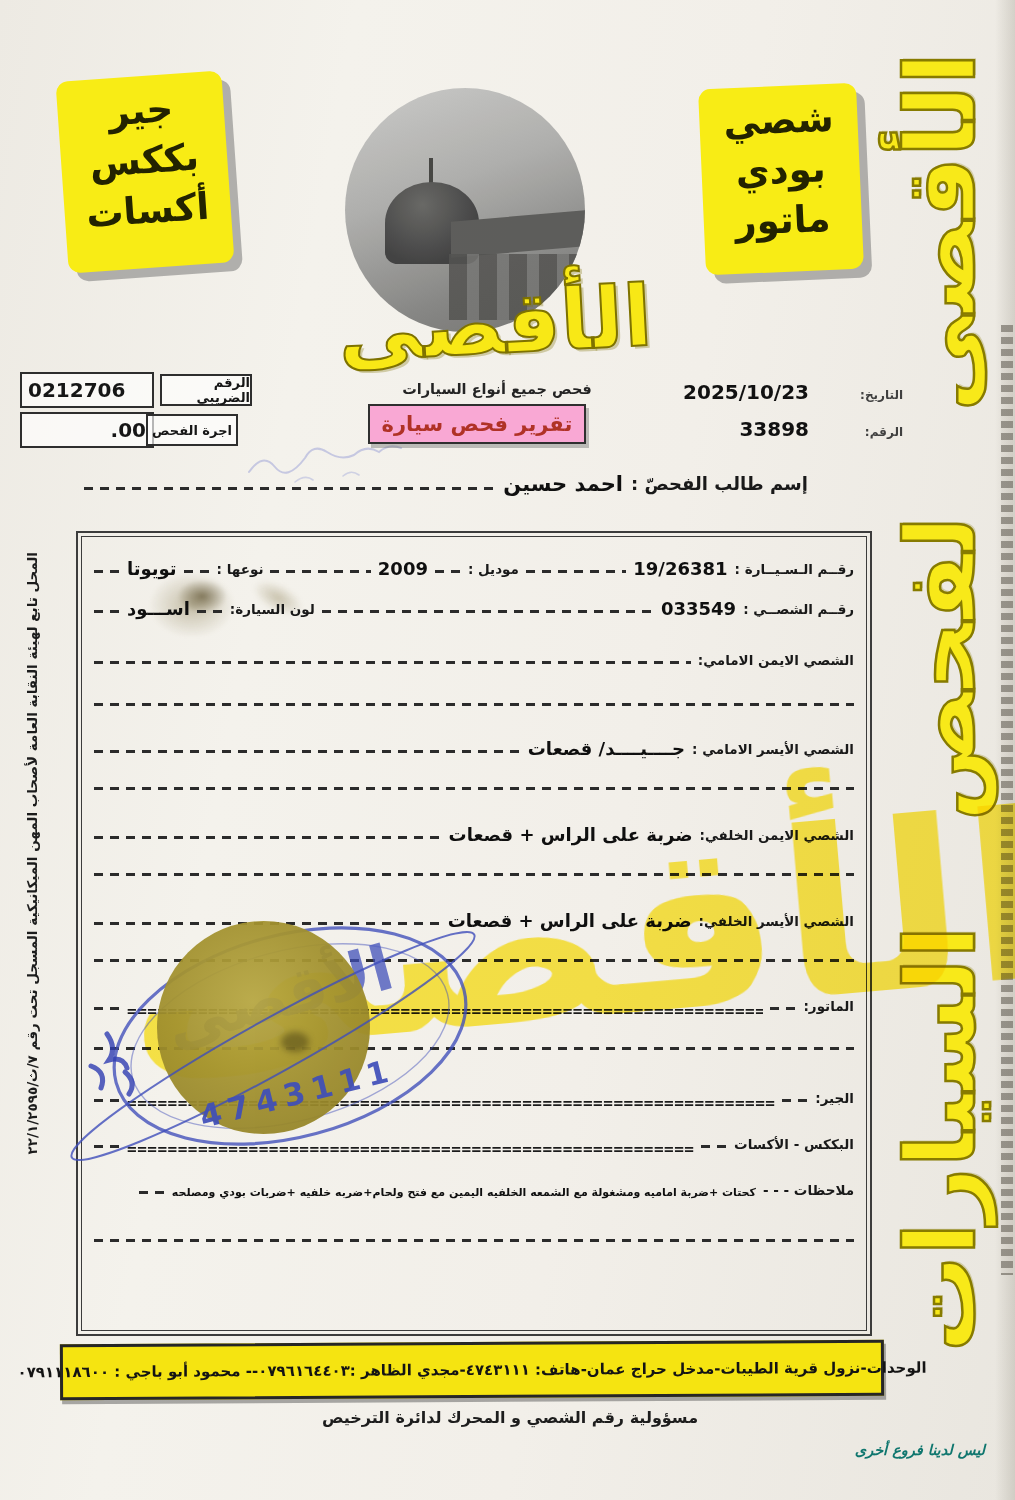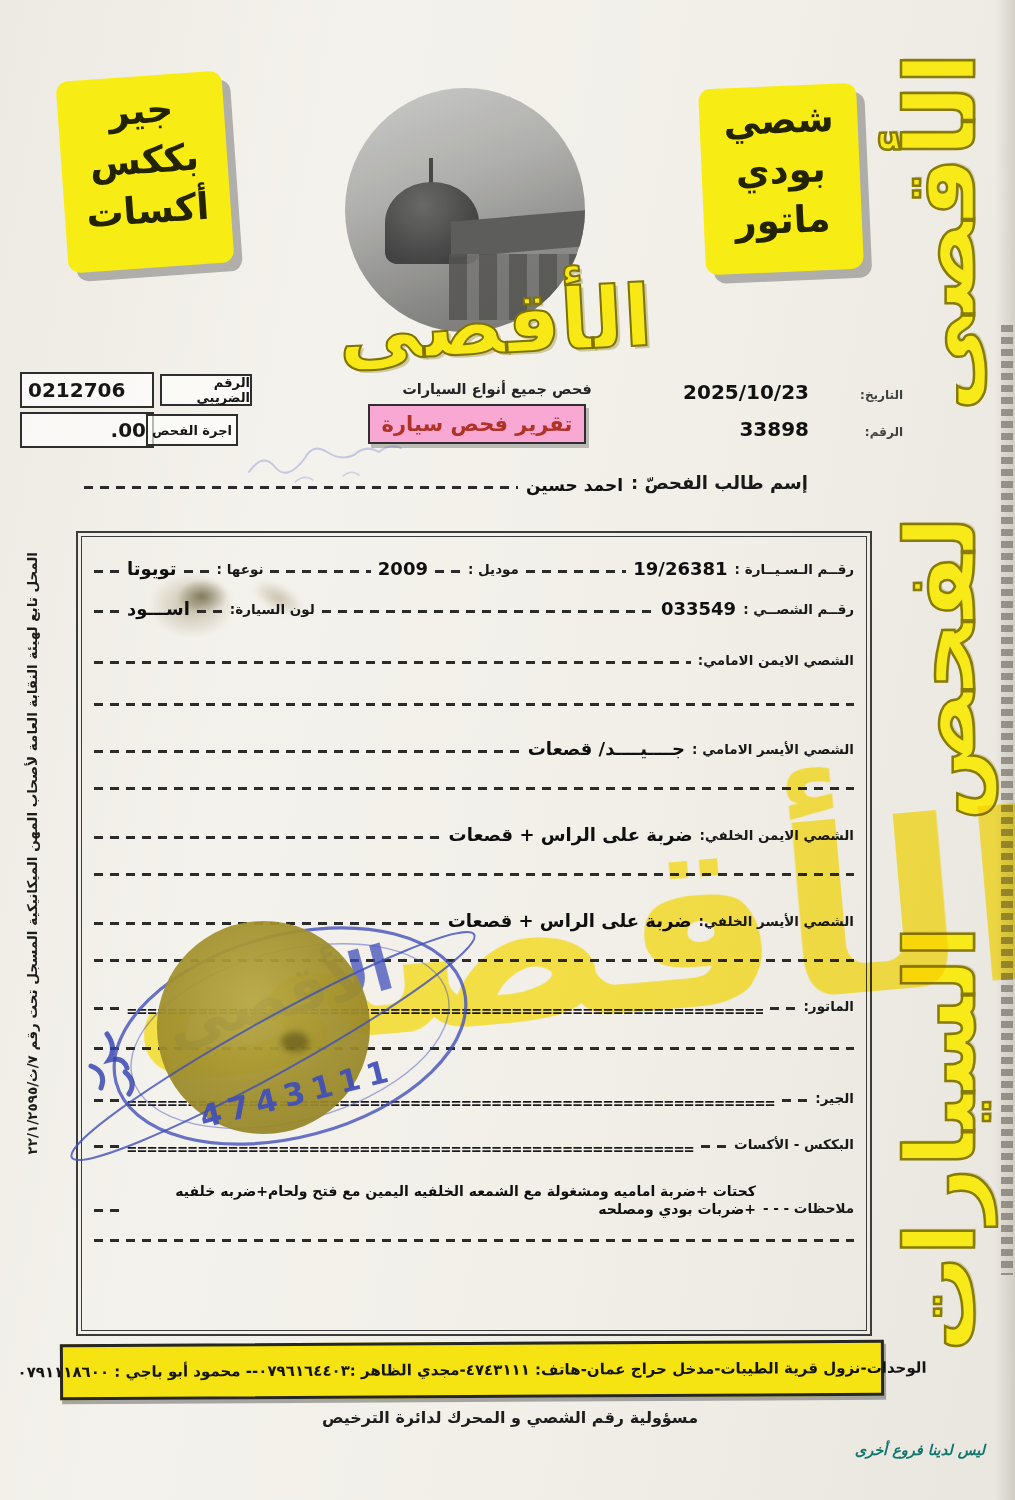--- a/index.html
+++ b/index.html
@@ -68,29 +68,29 @@
   
   .meta{position:absolute;left:648px;top:380px;width:255px;display:flex;flex-direction:column;
     gap:13px;direction:rtl;z-index:2;}
   .mrow{display:flex;align-items:baseline;}
   .mlabel{font-size:12px;font-weight:bold;width:80px;color:#404040;}
   .mval{font-size:20px;font-weight:bold;color:#111;direction:ltr;unicode-bidi:isolate;margin-right:14px;}
   
   .reqrow{position:absolute;left:84px;top:472px;width:724px;display:flex;direction:rtl;
     align-items:flex-end;gap:8px;z-index:2;}
   .reqlbl{font-size:18px;font-weight:bold;white-space:nowrap;color:#191919;padding-bottom:2px;}
-  .reqval{font-size:17px;font-weight:bold;white-space:nowrap;color:#101010;}
+  .reqval{font-size:21px;font-weight:bold;white-space:nowrap;color:#101010;}
   
   .mainbox{position:absolute;left:76px;top:531px;width:792px;height:801px;
     border:2px solid #3c3c3c;z-index:2;}
   .mainbox-inner{position:absolute;inset:3px;border:1.2px solid #3c3c3c;}
   .frow{position:absolute;display:flex;direction:rtl;align-items:flex-end;right:16px;left:16px;gap:7px;}
   .flabel{font-size:13.5px;font-weight:bold;color:#191919;white-space:nowrap;line-height:1.1;padding-bottom:2px;}
   .fval{font-size:18px;font-weight:bold;color:#0f0f0f;white-space:nowrap;line-height:1.1;}
-  .fval.sm{font-size:14px;white-space:normal;line-height:1.25;}
+  .fval.sm{font-size:11px;white-space:normal;line-height:1.25;}
   .num{direction:ltr;unicode-bidi:isolate;}
   .df{flex:1 1 auto;height:3px;align-self:flex-end;margin-bottom:6px;min-width:14px;
     background:repeating-linear-gradient(90deg,#2b2b2b 0 9px,transparent 9px 16px);}
   .df.sm{flex:0 0 26px;}
   .dashline{position:absolute;right:16px;left:16px;height:3px;
     background:repeating-linear-gradient(90deg,#2b2b2b 0 9px,transparent 9px 16px);}
   .band{flex:1 1 auto;overflow:hidden;white-space:nowrap;direction:ltr;
     font-family:"DejaVu Sans Mono",monospace;font-weight:bold;font-size:16px;
     letter-spacing:.5px;color:#1b1b1b;height:17px;line-height:15px;transform:translateY(4px);}
   

